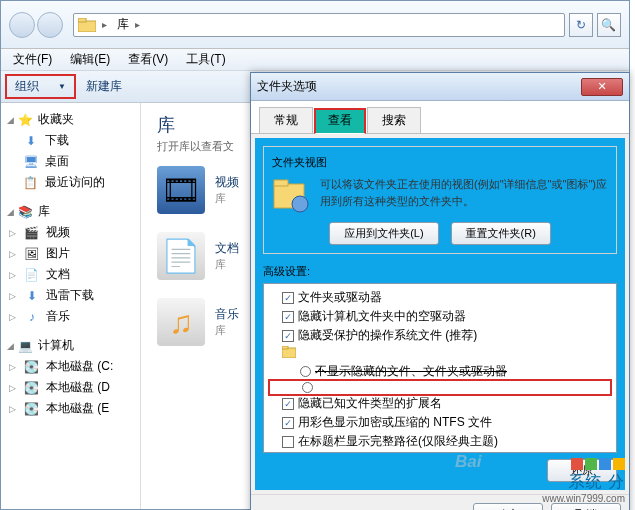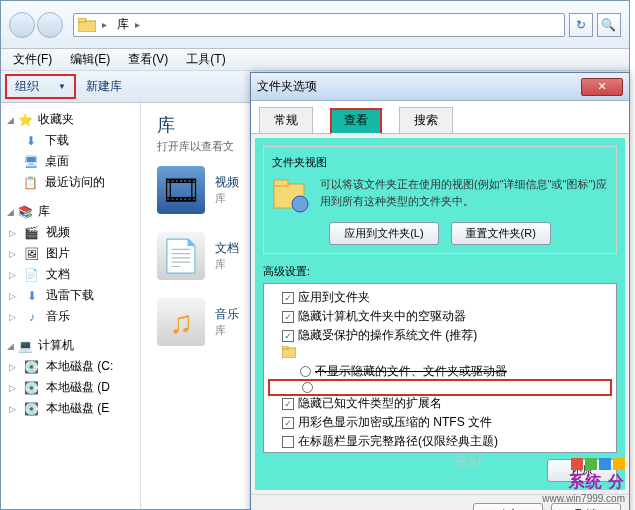--- a/index.html
+++ b/index.html
@@ -39,25 +39,25 @@
     .lib-icon { width: 48px; height: 48px; display: flex; align-items: center; justify-content: center; font-size: 32px; border-radius: 4px; }
     .lib-name { color: #153d6b; font-size: 12px; }
     .lib-type { color: #888; font-size: 11px; }
     
     
     .dialog { position: absolute; top: 72px; left: 250px; width: 380px; background: #f0f0f0; border: 1px solid #5b7fa6; box-shadow: 0 0 8px rgba(0,0,0,0.3); }
     .dlg-title { height: 28px; background: linear-gradient(to bottom, #e8f1fb, #c3d7ef); display: flex; align-items: center; justify-content: space-between; padding: 0 6px; border-bottom: 1px solid #a0b5cc; }
     .dlg-close { width: 42px; height: 18px; background: linear-gradient(to bottom, #e07a7a, #c84848); border: 1px solid #8b3030; border-radius: 2px; color: #fff; display: flex; align-items: center; justify-content: center; font-size: 11px; }
     
     .tabs { display: flex; background: #fff; padding: 6px 8px 0 8px; border-bottom: 1px solid #c0c0c0; }
-    .tab { padding: 4px 14px; border: 1px solid #c0c0c0; border-bottom: none; background: #f0f0f0; margin-right: 17px; position: relative; }
+    .tab { padding: 4px 14px; border: 1px solid #c0c0c0; border-bottom: none; background: #f0f0f0; margin-right: 1px; position: relative; }
     .tab.active { background: #14b8a6; border-bottom: 1px solid #fff; top: 1px; }
     .tab-highlight { border: 2px solid #d62c2c; padding: 2px 12px; }
     
-    .dlg-body { background: #5eead4; margin: 4px; padding: 8px; }
+    .dlg-body { background: #0ea5e9; margin: 4px; padding: 8px; }
     .fv-group { border: 1px solid #d0d0d0; padding: 8px; margin-bottom: 10px; }
     .fv-legend { font-size: 11px; margin-bottom: 6px; }
     .fv-row { display: flex; gap: 10px; align-items: flex-start; }
     .fv-icon { width: 38px; height: 38px; }
     .fv-text { font-size: 11px; color: #333; line-height: 1.5; flex: 1; }
     .fv-btns { display: flex; gap: 12px; justify-content: center; margin-top: 8px; }
     .win-btn { padding: 3px 14px; background: linear-gradient(to bottom, #fdfdfd, #e3e9f0); border: 1px solid #8a9aab; border-radius: 3px; font-size: 11px; min-width: 100px; text-align: center; }
     
     .adv-label { font-size: 11px; margin: 6px 0 4px 0; }
     .tree-box { border: 1px solid #8a9aab; background: #fff; height: 170px; overflow: hidden; padding: 4px; font-size: 11px; }
@@ -69,21 +69,21 @@
     .tree-folder { width: 14px; height: 12px; flex-shrink: 0; }
     .row-highlight { border: 2px solid #d62c2c; padding: 1px 0; margin: -2px 0; }
     
     .restore-row { display: flex; justify-content: flex-end; margin-top: 6px; }
     .dlg-actions { display: flex; justify-content: flex-end; gap: 8px; padding: 8px; background: #f0f0f0; border-top: 1px solid #d8d8d8; }
     
     
     .watermark { position: absolute; bottom: 6px; right: 10px; text-align: right; }
     .wm-logo { display: flex; gap: 2px; justify-content: flex-end; margin-bottom: 2px; }
     .wm-sq { width: 12px; height: 12px; }
-    .wm-title { font-size: 16px; font-weight: bold; color: #a21caf; letter-spacing: 1px; }
+    .wm-title { font-size: 16px; font-weight: normal; color: #0369a1; letter-spacing: 1px; }
     .wm-url { font-size: 10px; color: #666; }
     
     .baidu-wm { position: absolute; bottom: 38px; left: 455px; color: rgba(200,200,200,0.5); font-size: 17px; font-style: italic; font-weight: bold; }
   </style>
 </head>
 <body>
 
 <div class="explorer-window">
   <div class="title-bar">
     <div class="nav-btns">
@@ -252,21 +252,21 @@
         <button class="win-btn">应用到文件夹(L)</button>
         <button class="win-btn">重置文件夹(R)</button>
       </div>
     </fieldset>
 
     <div class="adv-label">高级设置:</div>
     <div class="tree-box">
       <div id="tree-content">
           <div class="tree-item l1">
             <span class="tree-cb">✓</span>
-            <span>应用到文件夹</span>
+            <span>文件夹或驱动器</span>
           </div>
           <div class="tree-item l1">
             <span class="tree-cb">✓</span>
             <span>隐藏计算机文件夹中的空驱动器</span>
           </div>
           <div class="tree-item l1">
             <span class="tree-cb">✓</span>
             <span>隐藏受保护的操作系统文件 (推荐)</span>
           </div>
           <div class="tree-item l1">

